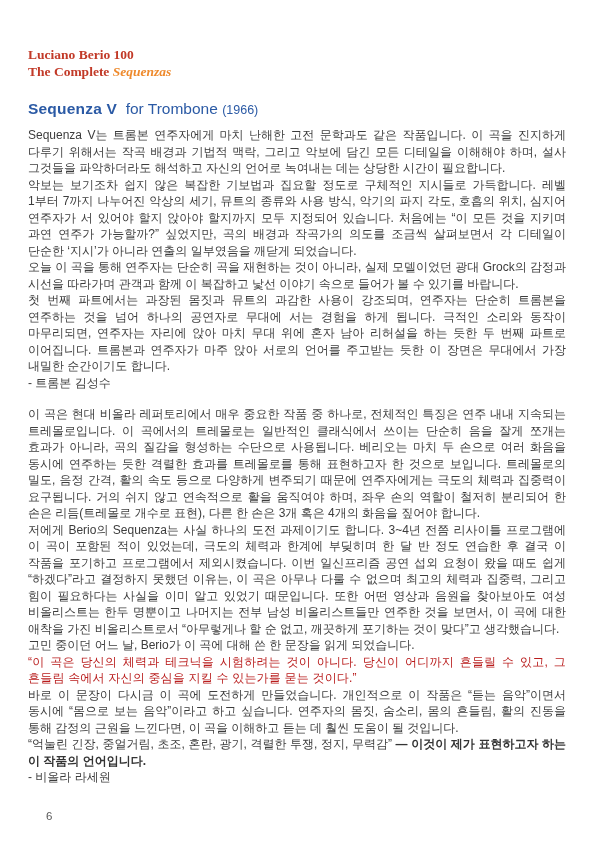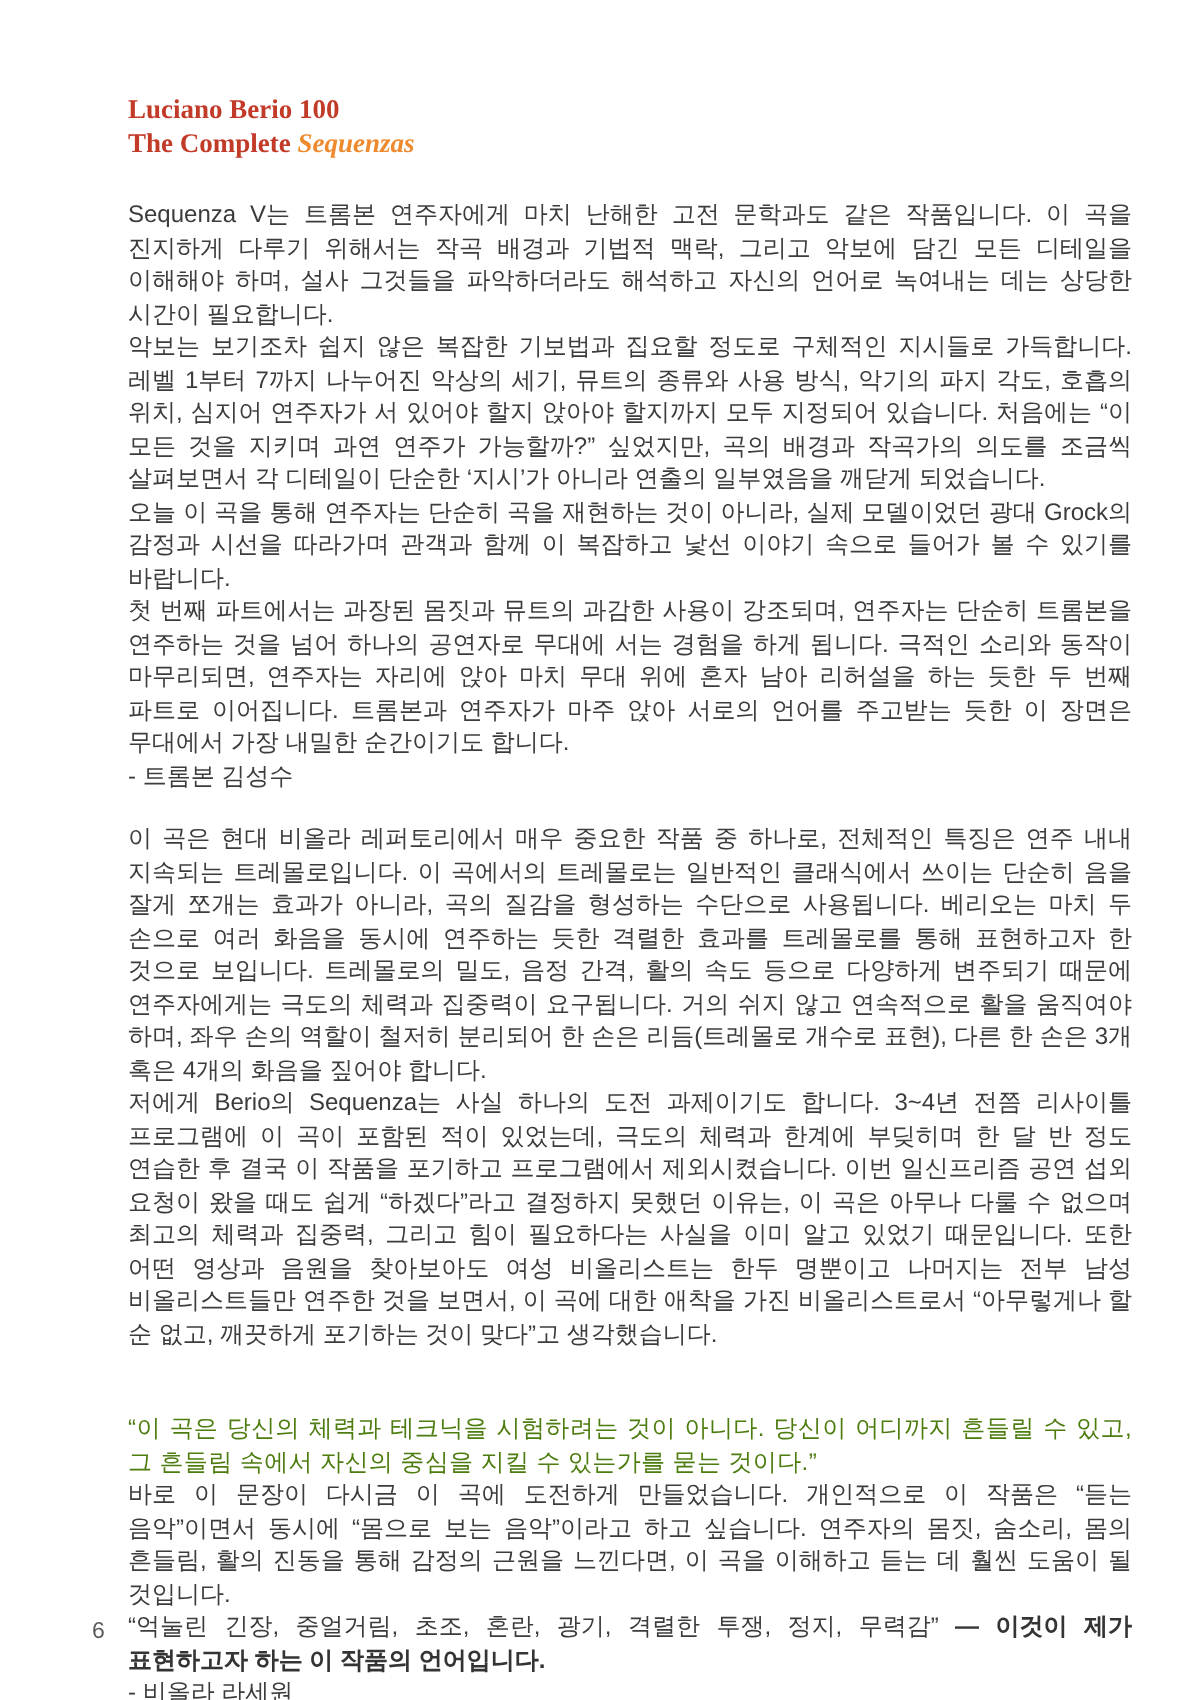--- a/index.html
+++ b/index.html
@@ -1,71 +1,73 @@
 <!DOCTYPE html>
 <html><head>
 <meta charset="utf-8">
 <style>
   html,body{margin:0;padding:0;background:#ffffff;}
   .page{
     width:600px;height:850px;box-sizing:border-box;position:relative;overflow:hidden;
     background:#ffffff;
-    padding:46px 34px 0 64px;
+    padding:46px 34px 0 28px;
     font-family:"Liberation Sans","DejaVu Sans",sans-serif;
   }
   .doc-header{
     font-family:"Liberation Serif","DejaVu Serif",serif;
     font-weight:700;font-size:13.5px;line-height:17px;color:#c23a28;
   }
   .accent{color:#ee8a2d;font-style:italic;}
   .section-v{margin-top:19px;}
   .section-vi{margin-top:15px;}
   .sec-heading{
     margin:0 0 7px 0;color:#2b5aa5;font-size:15.5px;line-height:19px;font-weight:400;
   }
   .t-main{font-weight:700;letter-spacing:0.2px;}
   .t-sub{font-weight:400;}
   .t-year{font-weight:400;font-size:12.5px;}
   .body-text p{
     margin:0;font-size:12px;line-height:16.5px;color:#3c3c3c;
     text-align:justify;word-break:keep-all;
   }
-  .body-text p.quote-para{color:#4d7c0f;letter-spacing:0.2px;margin-top:31px;}
+  .body-text p.quote-para{color:#b91c1c;letter-spacing:0.2px;}
   .bold-part{font-weight:700;color:#343434;}
   .attribution{
     margin:0;font-size:12px;line-height:17px;color:#4a4a4a;text-align:right;
   }
   .page-number{
     position:absolute;left:46px;bottom:28px;font-size:11.5px;color:#5a5a5a;
   }
 </style>
 </head>
 <body>
 
 <div class="page">
 
   <header class="doc-header">
     <div>Luciano Berio 100</div>
     <div><span>The Complete</span> <span class="accent">Sequenzas</span></div>
   </header>
 
   <section class="section-v">
+    <h2 class="sec-heading"><span class="t-main">Sequenza V</span>&nbsp; <span class="t-sub">for Trombone</span> <span class="t-year">(1966)</span></h2>
     <div class="body-text">
       <p>Sequenza V는 트롬본 연주자에게 마치 난해한 고전 문학과도 같은 작품입니다. 이 곡을 진지하게 다루기 위해서는 작곡 배경과 기법적 맥락, 그리고 악보에 담긴 모든 디테일을 이해해야 하며, 설사 그것들을 파악하더라도 해석하고 자신의 언어로 녹여내는 데는 상당한 시간이 필요합니다.</p>
       <p>악보는 보기조차 쉽지 않은 복잡한 기보법과 집요할 정도로 구체적인 지시들로 가득합니다. 레벨 1부터 7까지 나누어진 악상의 세기, 뮤트의 종류와 사용 방식, 악기의 파지 각도, 호흡의 위치, 심지어 연주자가 서 있어야 할지 앉아야 할지까지 모두 지정되어 있습니다. 처음에는 “이 모든 것을 지키며 과연 연주가 가능할까?” 싶었지만, 곡의 배경과 작곡가의 의도를 조금씩 살펴보면서 각 디테일이 단순한 ‘지시’가 아니라 연출의 일부였음을 깨닫게 되었습니다.</p>
       <p>오늘 이 곡을 통해 연주자는 단순히 곡을 재현하는 것이 아니라, 실제 모델이었던 광대 Grock의 감정과 시선을 따라가며 관객과 함께 이 복잡하고 낯선 이야기 속으로 들어가 볼 수 있기를 바랍니다.</p>
       <p>첫 번째 파트에서는 과장된 몸짓과 뮤트의 과감한 사용이 강조되며, 연주자는 단순히 트롬본을 연주하는 것을 넘어 하나의 공연자로 무대에 서는 경험을 하게 됩니다. 극적인 소리와 동작이 마무리되면, 연주자는 자리에 앉아 마치 무대 위에 혼자 남아 리허설을 하는 듯한 두 번째 파트로 이어집니다. 트롬본과 연주자가 마주 앉아 서로의 언어를 주고받는 듯한 이 장면은 무대에서 가장 내밀한 순간이기도 합니다.</p>
       <p class="attribution">- 트롬본 김성수</p>
     </div>
   </section>
 
   <section class="section-vi">
     <div class="body-text">
       <p>이 곡은 현대 비올라 레퍼토리에서 매우 중요한 작품 중 하나로, 전체적인 특징은 연주 내내 지속되는 트레몰로입니다. 이 곡에서의 트레몰로는 일반적인 클래식에서 쓰이는 단순히 음을 잘게 쪼개는 효과가 아니라, 곡의 질감을 형성하는 수단으로 사용됩니다. 베리오는 마치 두 손으로 여러 화음을 동시에 연주하는 듯한 격렬한 효과를 트레몰로를 통해 표현하고자 한 것으로 보입니다. 트레몰로의 밀도, 음정 간격, 활의 속도 등으로 다양하게 변주되기 때문에 연주자에게는 극도의 체력과 집중력이 요구됩니다. 거의 쉬지 않고 연속적으로 활을 움직여야 하며, 좌우 손의 역할이 철저히 분리되어 한 손은 리듬(트레몰로 개수로 표현), 다른 한 손은 3개 혹은 4개의 화음을 짚어야 합니다.</p>
       <p>저에게 Berio의 Sequenza는 사실 하나의 도전 과제이기도 합니다. 3~4년 전쯤 리사이틀 프로그램에 이 곡이 포함된 적이 있었는데, 극도의 체력과 한계에 부딪히며 한 달 반 정도 연습한 후 결국 이 작품을 포기하고 프로그램에서 제외시켰습니다. 이번 일신프리즘 공연 섭외 요청이 왔을 때도 쉽게 “하겠다”라고 결정하지 못했던 이유는, 이 곡은 아무나 다룰 수 없으며 최고의 체력과 집중력, 그리고 힘이 필요하다는 사실을 이미 알고 있었기 때문입니다. 또한 어떤 영상과 음원을 찾아보아도 여성 비올리스트는 한두 명뿐이고 나머지는 전부 남성 비올리스트들만 연주한 것을 보면서, 이 곡에 대한 애착을 가진 비올리스트로서 “아무렇게나 할 순 없고, 깨끗하게 포기하는 것이 맞다”고 생각했습니다.</p>
+      <p>고민 중이던 어느 날, Berio가 이 곡에 대해 쓴 한 문장을 읽게 되었습니다.</p>
       <p class="quote-para">“이 곡은 당신의 체력과 테크닉을 시험하려는 것이 아니다. 당신이 어디까지 흔들릴 수 있고, 그 흔들림 속에서 자신의 중심을 지킬 수 있는가를 묻는 것이다.”</p>
       <p>바로 이 문장이 다시금 이 곡에 도전하게 만들었습니다. 개인적으로 이 작품은 “듣는 음악”이면서 동시에 “몸으로 보는 음악”이라고 하고 싶습니다. 연주자의 몸짓, 숨소리, 몸의 흔들림, 활의 진동을 통해 감정의 근원을 느낀다면, 이 곡을 이해하고 듣는 데 훨씬 도움이 될 것입니다.</p>
       <p><span class="quote-part">“억눌린 긴장, 중얼거림, 초조, 혼란, 광기, 격렬한 투쟁, 정지, 무력감”</span><span class="bold-part"> — 이것이 제가 표현하고자 하는 이 작품의 언어입니다.</span></p>
       <p class="attribution">- 비올라 라세원</p>
     </div>
   </section>
 
   <div class="page-number">6</div>
 
 </div>

